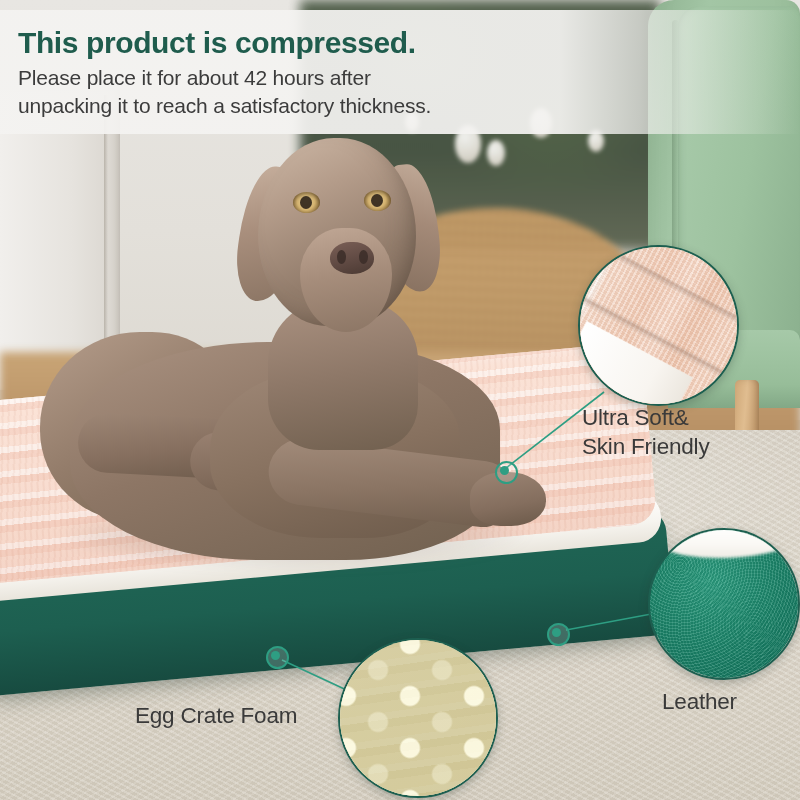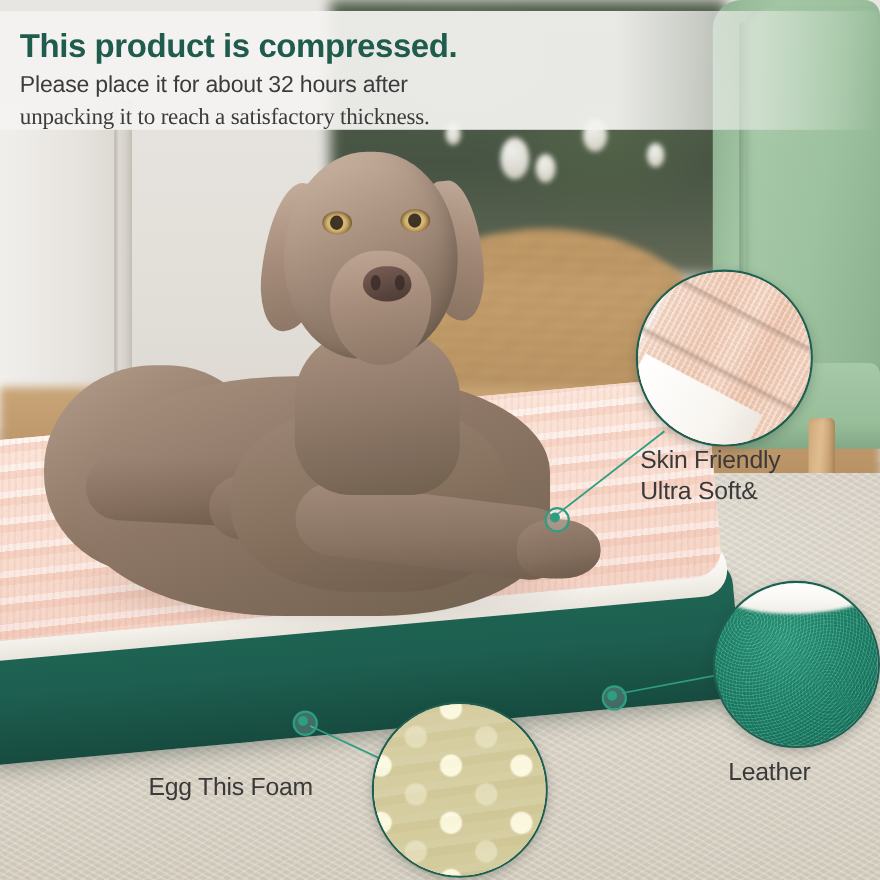--- a/index.html
+++ b/index.html
@@ -211,33 +211,33 @@
       rgba(247,241,206,.6) 15px 26px);
     filter:blur(.6px);}
 
   
   #connectors{position:absolute;left:0;top:0;width:800px;height:800px;}
   .dot-outer{position:absolute;width:19px;height:19px;border-radius:50%;
     border:2px solid #2e9e83;background:rgba(255,255,255,.18);}
   .dot-inner{position:absolute;width:9px;height:9px;border-radius:50%;background:#2e9e83;}
 
   
-  #banner{left:0;top:10px;width:800px;height:108px;
+  #banner{left:0;top:10px;width:800px;height:124px;
     background:linear-gradient(90deg,
       rgba(244,243,241,.93) 0%,
       rgba(244,243,241,.93) 70%,
       rgba(244,243,241,.72) 80%,
       rgba(244,243,241,0) 100%);}
   #headline{position:absolute;left:18px;top:16px;
     font-size:30px;font-weight:700;color:#1f5c4d;letter-spacing:-.4px;
     white-space:nowrap;}
   .sub{position:absolute;left:18px;font-size:21px;color:#3c3c3c;
     letter-spacing:-.2px;white-space:nowrap;}
   #sub1{top:56px;}
-  #sub2{top:84px;font-family:Liberation Serif, serif;}
+  #sub2{top:84px;}
 
   
   .label{position:absolute;color:#3a3a3a;font-size:22.5px;
     letter-spacing:-.2px;white-space:nowrap;line-height:1.28;}
   #label-plush{left:582px;top:404px;}
   #label-foam{left:135px;top:702px;}
   #label-leather{left:662px;top:688px;text-align:right;}
   .label div{display:block;}
 </style>
 </head>
@@ -333,31 +333,31 @@
     <div id="leather-fur"></div>
   </div>
 
   <div class="callout-circle" id="circle-foam">
     <div id="foam-fill"></div>
     <div id="foam-wave"></div>
     <div id="foam-bumps"></div>
   </div>
 
   <div class="label" id="label-plush">
+    <div>Ultra Soft&amp;</div>
     <div>Skin Friendly</div>
-    <div>Ultra Soft&amp;</div>
   </div>
 
   <div class="label" id="label-foam">
-    <div>Egg This Foam</div>
+    <div>Egg Crate Foam</div>
   </div>
 
   <div class="label" id="label-leather">
     <div>Leather</div>
   </div>
 
   <div class="layer" id="banner">
     <div id="headline">This product is compressed.</div>
-    <div class="sub" id="sub1">Please place it for about 32 hours after</div>
+    <div class="sub" id="sub1">Please place it for about 42 hours after</div>
     <div class="sub" id="sub2">unpacking it to reach a satisfactory thickness.</div>
   </div>
 
 </div>
 
 </body></html>

